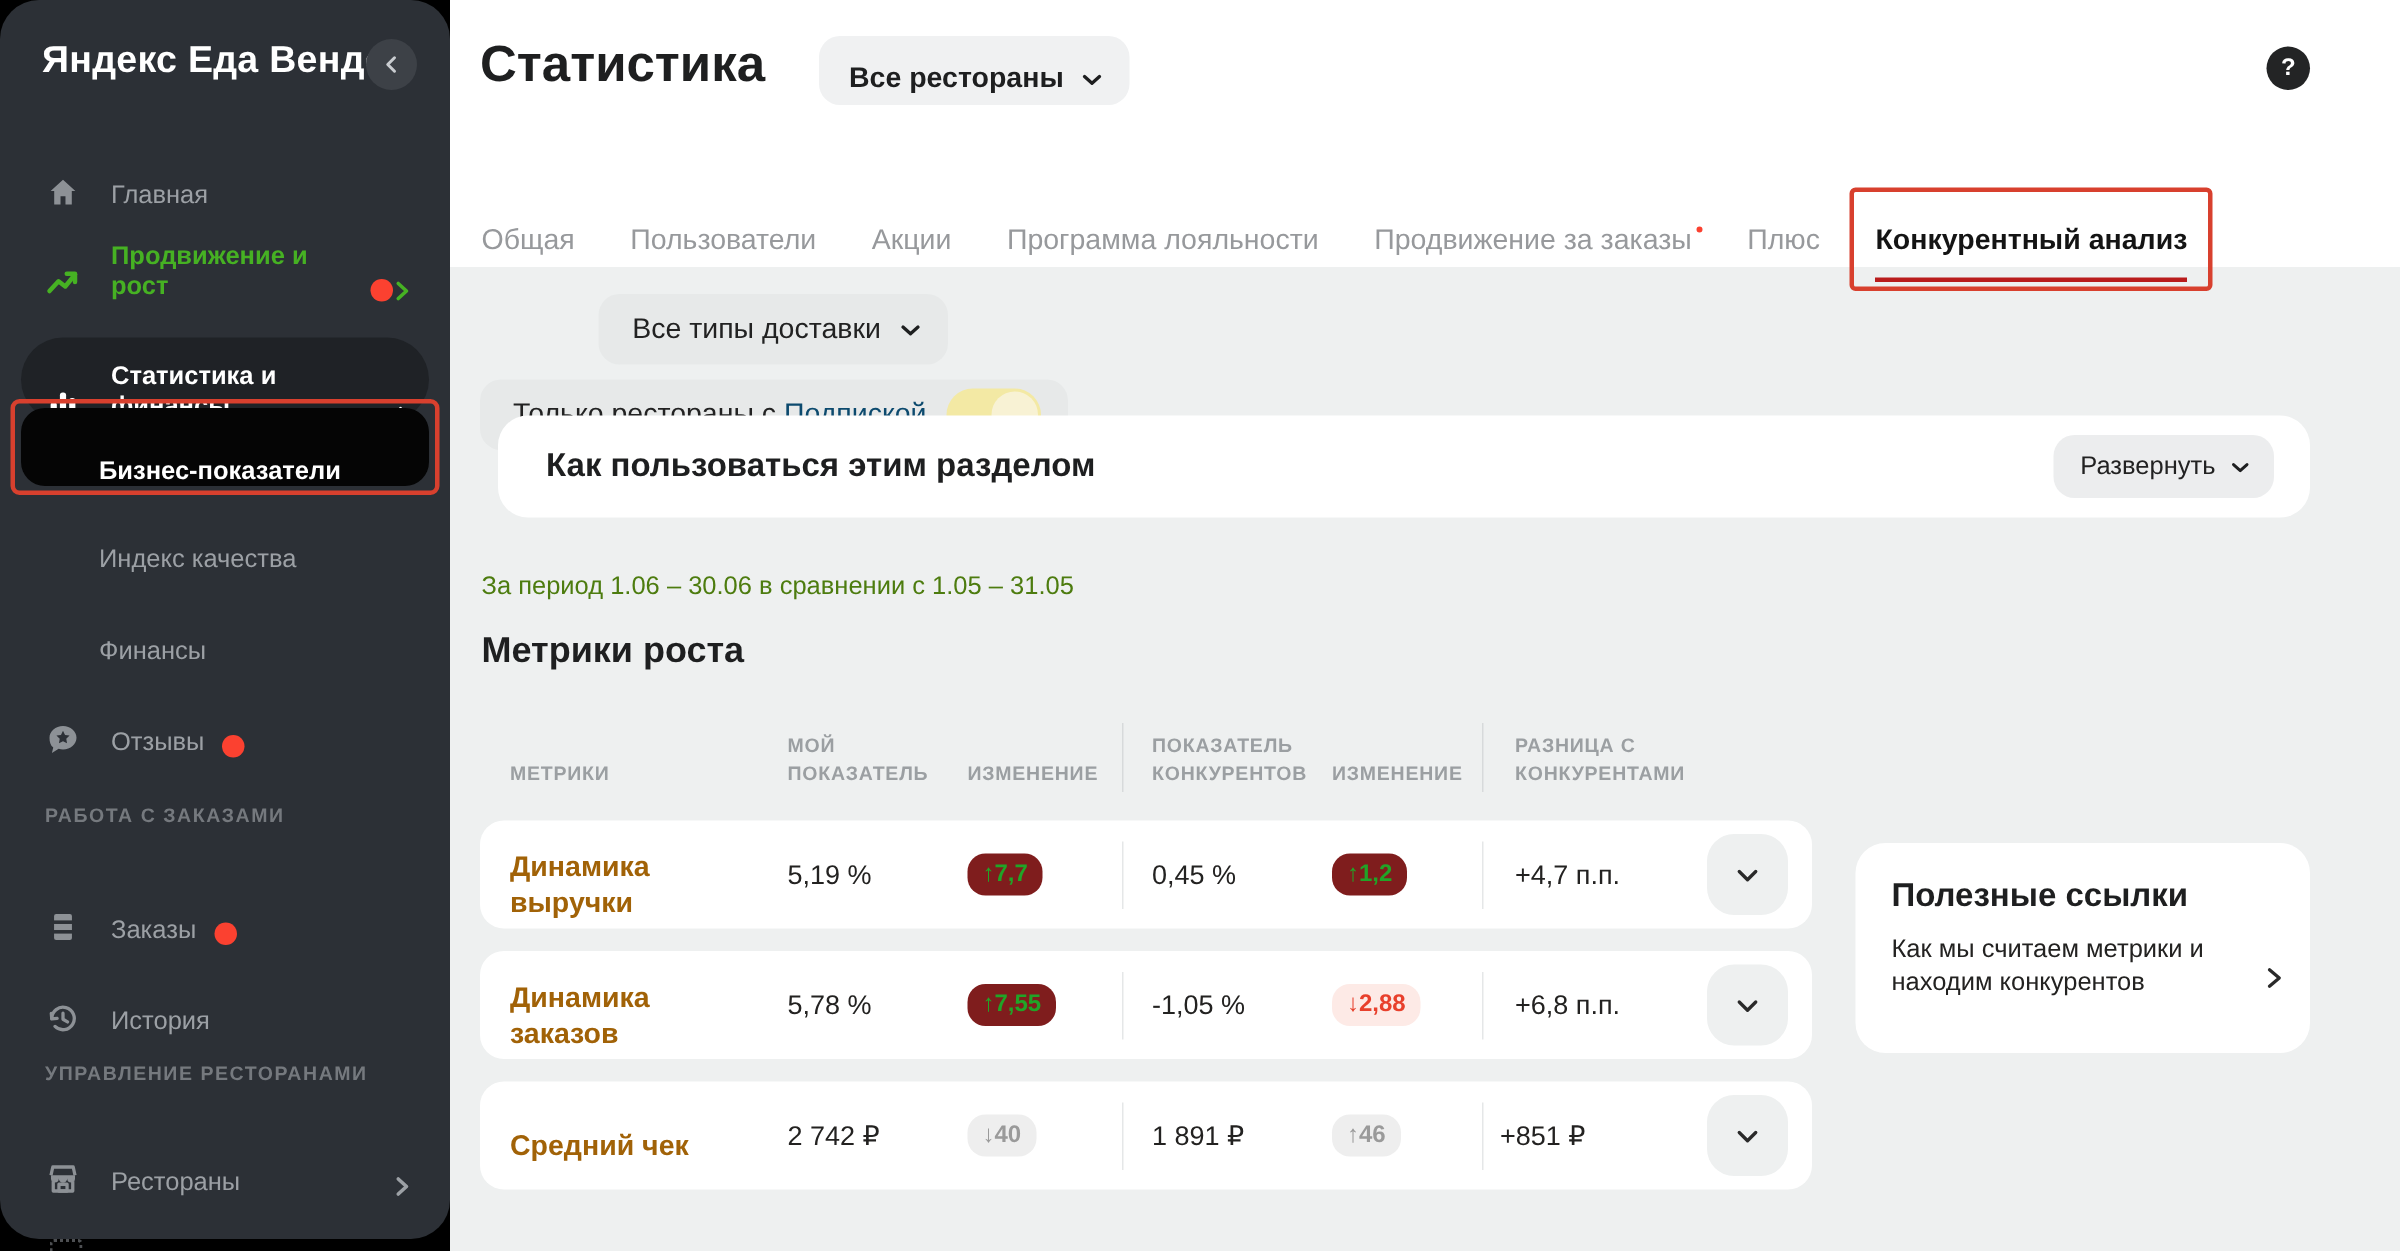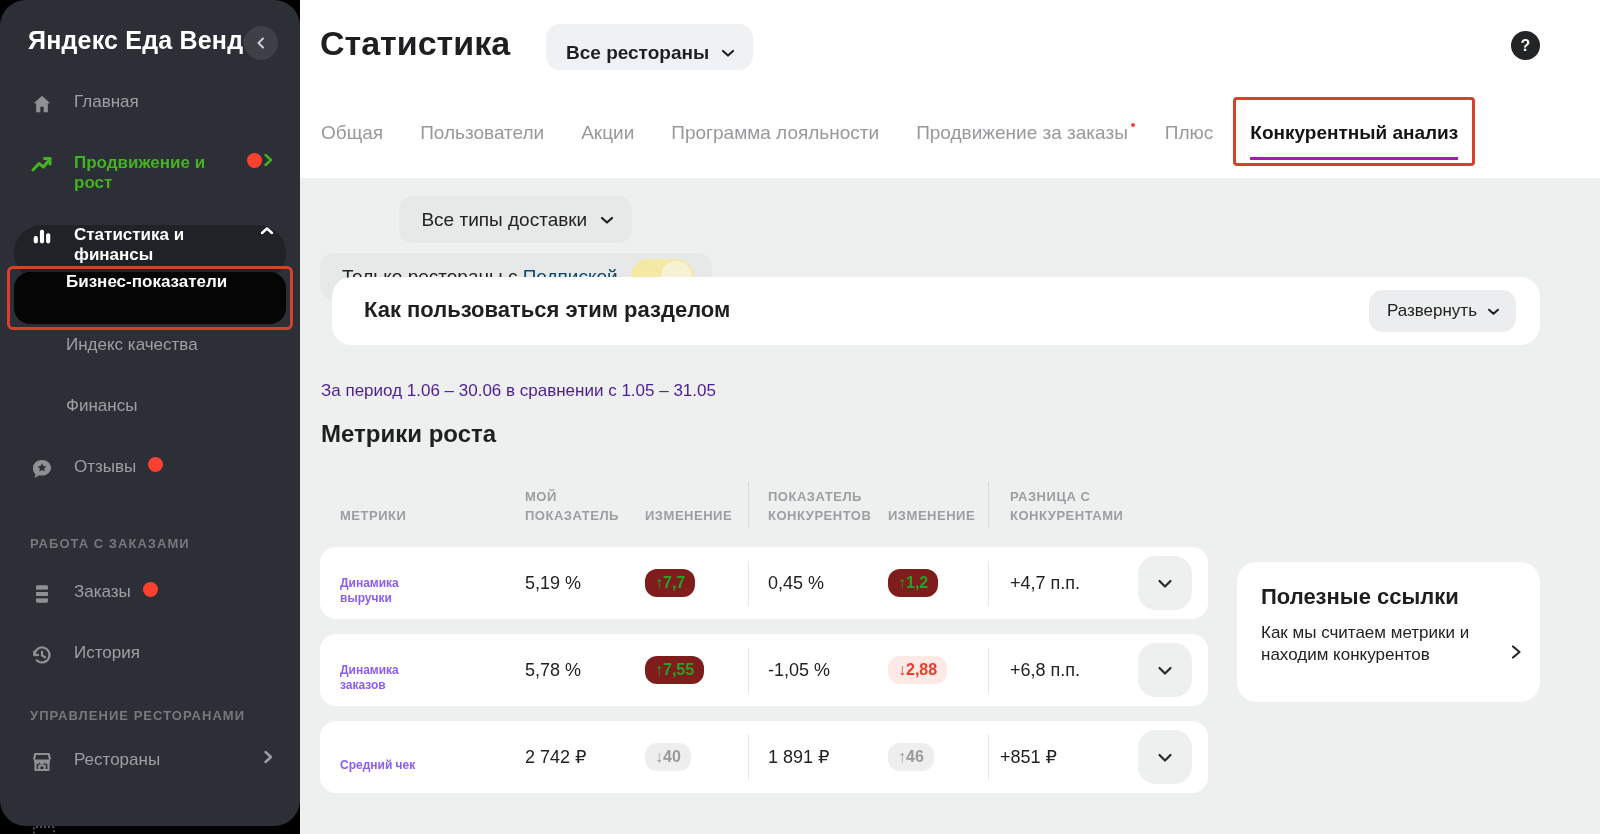--- a/index.html
+++ b/index.html
@@ -6,21 +6,21 @@
   html,body { width:1600px; height:834px; overflow:hidden; background:#000;
     font-family:"Liberation Sans","DejaVu Sans",sans-serif; }
 
   
   .sidebar-bg { position:absolute; left:0; top:0; width:300px; height:834px; background:#000; }
   .sidebar { position:absolute; left:0; top:0; width:300px; height:826px; background:#2c3036;
     border-radius:26px; overflow:hidden; }
   .logo { position:absolute; left:28px; top:26px; color:#fff; font-size:25px; font-weight:700; letter-spacing:.2px; }
   .collapse-btn { position:absolute; right:22px; top:26px; width:34px; height:34px; border-radius:50%;
     background:#3d4147; display:flex; align-items:center; justify-content:center; color:#c9ccd0; cursor:pointer; }
-  .side-row { position:absolute; left:14px; right:14px; height:48px; display:flex; align-items:flex-start; cursor:pointer; }
+  .side-row { position:absolute; left:14px; right:14px; height:48px; display:flex; align-items:flex-end; cursor:pointer; }
   .side-row .ic { width:24px; height:24px; margin-left:16px; flex:0 0 24px; display:flex; align-items:center; justify-content:center; }
   .side-row .lbl { margin-left:20px; font-size:17px; color:#9ca0a5; }
   .side-row .lbl.green { color:#46b123; font-weight:600; }
   .side-row .chev { margin-left:auto; margin-right:12px; }
   .pill-active { background:#1f2226; border-radius:28px; }
   .pill-active .lbl { color:#fff; font-weight:600; }
   .pill-black { background:#050505; border-radius:16px; }
   .pill-black .lbl { color:#fff; font-weight:600; margin-left:52px; }
   .side-section { position:absolute; left:30px; color:#75797e; font-size:13px; font-weight:700; letter-spacing:.08em; }
   .dot { width:15px; height:15px; border-radius:50%; background:#fb4130; margin-left:12px; flex:0 0 15px; }
@@ -32,54 +32,54 @@
   
   .main { position:absolute; left:300px; top:0; width:1300px; height:834px; background:#eef0f0; }
   .header-white { position:absolute; left:0; top:0; width:1300px; height:178px; background:#fff; }
   .page-title { position:absolute; left:20px; top:24px; font-size:34px; font-weight:800; color:#1e1f20; }
   .rest-select { position:absolute; left:246px; top:24px; height:46px; background:#f0f1f2; border-radius:14px;
     display:flex; align-items:center; gap:12px; padding:12px 18px 0 20px; font-size:19px; font-weight:600; color:#1e1f20; cursor:pointer; }
   .help-btn { position:absolute; right:60px; top:31px; width:29px; height:29px; border-radius:50%; background:#232425;
     color:#fff; font-size:16px; font-weight:700; display:flex; align-items:center; justify-content:center; cursor:pointer; }
 
   .tabs { position:absolute; left:21px; top:122px; display:flex; gap:37px; align-items:flex-start; }
-  .tab { font-size:19px; color:#97999c; cursor:pointer; white-space:nowrap; position:relative; padding-bottom:13px; }
-  .tab.active { color:#141414; font-weight:700; border-bottom:3px solid #a21caf; }
+  .tab { font-size:19px; color:#97999c; cursor:pointer; white-space:nowrap; position:relative; padding-bottom:13px;margin-top:28px; }
+  .tab.active { color:#141414; font-weight:700; border-bottom:3px solid #b91c1c; }
   .tab .sup-dot { position:absolute; top:-1px; right:-9px; width:8px; height:8px; border-radius:50%;
     background:#fb4130; border:2px solid #fff; }
   .tab-anno { position:absolute; top:-25px; left:-17px; right:-17px; bottom:-9px; border:3px solid #d8402e; border-radius:4px; pointer-events:none; }
 
   .filters { position:absolute; left:20px; top:196px; display:flex; align-items:center; gap:10px;flex-direction:column; }
   .fpill { height:47px; background:#e7e9e9; border-radius:14px; display:flex; align-items:center; gap:13px;
     padding:0 18px 0 22px; font-size:19px; color:#222; cursor:pointer; }
   .fpill b { font-weight:400; }
   .purple { color:#0c4a6e; }
   .toggle { width:63px; height:35px; border-radius:18px; background:#f3e9a4; position:relative; flex:0 0 63px; cursor:pointer; }
   .toggle .knob { position:absolute; right:2px; top:2px; width:31px; height:31px; border-radius:50%; background:#f8f2d4; }
   .reset { margin-left:12px; font-size:19px; color:#a9adb0; cursor:pointer; }
 
   .info-card { position:absolute; left:32px; top:277px; width:1208px; height:68px; background:#fff; border-radius:20px; }
   .info-card h2 { position:absolute; left:32px; top:20px; font-size:22px; font-weight:800; color:#1e1f20; }
   .expand-btn { position:absolute; right:24px; top:13px; height:42px; background:#ecedee; border-radius:14px;
     display:flex; align-items:center; gap:10px; padding:0 16px 0 18px; font-size:17px; color:#222; cursor:pointer; }
 
-  .period { position:absolute; left:21px; top:381px; font-size:17px; color:#4c1d95; }
+  .period { position:absolute; left:21px; top:381px; font-size:17px; color:#4d7c0f; }
   .metrics-title { position:absolute; left:21px; top:420px; font-size:24px; font-weight:800; color:#1e1f20; }
 
   .grid7 { display:grid; grid-template-columns:205px 120px 103px 140px 100px 150px 1fr; }
   .thead { position:absolute; left:20px; top:478px; width:888px; height:54px; align-items:end; padding-bottom:6px; }
   .thead .th { font-size:13px; font-weight:600; color:#9b9fa2; letter-spacing:.04em; text-transform:uppercase; line-height:1.45; }
   .thead .th:first-child { padding-left:20px; }
   .th.bl, .td.bl { position:relative; padding-left:20px; }
   .th.bl::before { content:''; position:absolute; left:0; top:-6px; bottom:-2px; width:1px; background:#d7dadb; }
   .td.bl::before { content:''; position:absolute; left:0; top:-12px; bottom:-12px; width:1px; background:#e5e7e8; }
   .th.bl2 { padding-left:22px; }
 
   .trow { position:absolute; left:20px; width:888px; height:72px; background:#fff; border-radius:16px; align-items:center; }
-  .trow .name { padding-left:20px; font-size:12px; font-weight:600; color:#8b5cf6; white-space:pre-line; line-height:1.25;margin-top:16px; }
+  .trow .name { padding-left:20px; font-size:19px; font-weight:600; color:#a16207; white-space:pre-line; line-height:1.25;margin-top:16px; }
   .trow .val { font-size:18px; color:#232221; }
   .badge { display:inline-flex; align-items:center; border-radius:12px; padding:5px 10px; font-size:16px; font-weight:600; }
   .badge.green { background:#7f1d1d; color:#21a427; }
   .badge.red   { background:#fdeae6; color:#e8402c; }
   .badge.gray  { background:#eeeeee; color:#9a9a9a; }
   .row-btn { justify-self:end; margin-right:16px; width:54px; height:54px; border-radius:18px; background:#eef0f0;
     border:none; display:flex; align-items:center; justify-content:center; cursor:pointer; color:#2a2a2a; }
 
   .links-card { position:absolute; left:937px; top:562px; width:303px; height:140px; background:#fff; border-radius:20px; }
   .links-card h3 { position:absolute; left:24px; top:22px; font-size:22px; font-weight:800; color:#1e1f20; }

